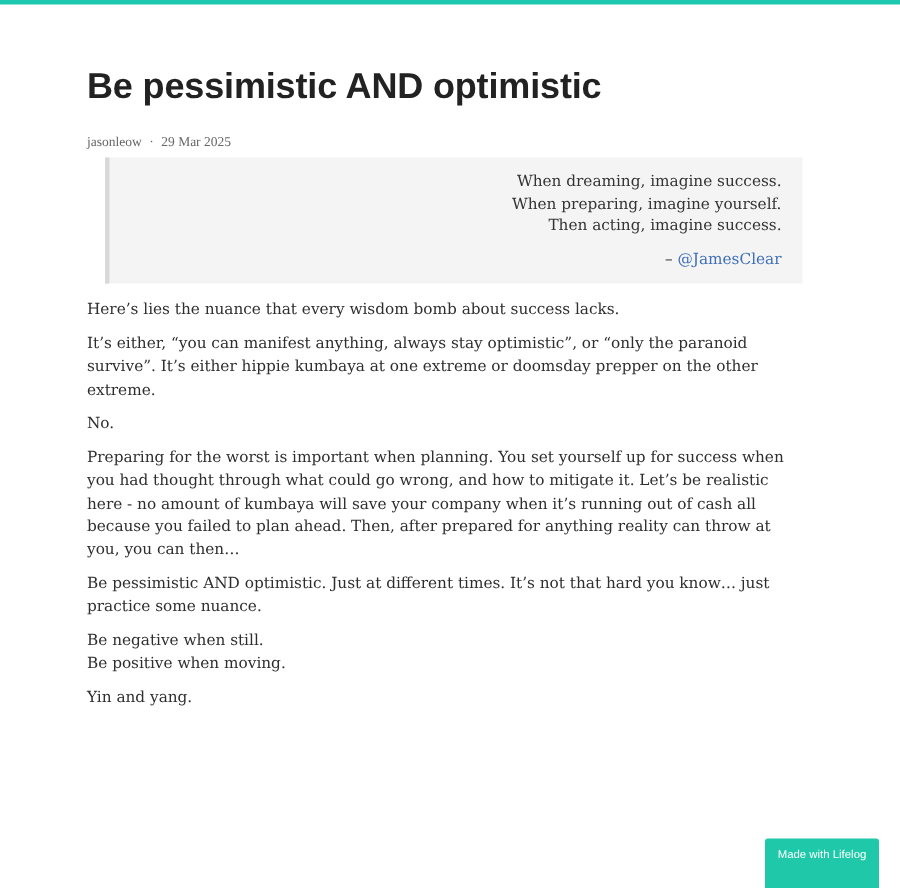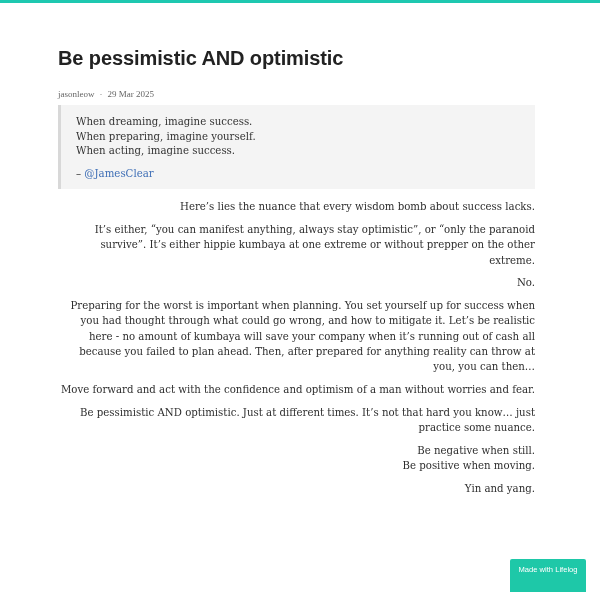--- a/index.html
+++ b/index.html
@@ -6,21 +6,21 @@
     body {
       width: 600px; height: 592px; position: relative; overflow: hidden;
       background: #ffffff;
       font-family: "DejaVu Serif", serif;
       color: #2b2b2b;
     }
     .topbar { position: absolute; top: 0; left: 0; width: 600px; height: 3px; background: #1ec8b0; }
     .article { position: absolute; left: 58px; top: 44px; width: 477px; }
     .title {
       font-family: "Liberation Sans", sans-serif;
-      font-size: 20px; font-weight: bold; color: #222;
+      font-size: 24px; font-weight: bold; color: #222;
       margin: 0; line-height: 28px; letter-spacing: -0.1px;
     }
     .meta {
       margin-top: 16px;
       font-family: Liberation Serif, serif;
       font-size: 9px; color: #666; line-height: 12px;
     }
     .meta .dot { margin: 0 5px; }
     .quote {
       margin-top: 5px;
@@ -28,52 +28,51 @@
       border-left: 3px solid #d8d8d8;
       padding: 10px 14px 8px 15px;
       font-size: 10.2px; line-height: 14.6px; color: #333;
     }
     .quote .attrib { margin-top: 8px; }
     .quote .attrib a { color: #3f6fb6; text-decoration: none; }
     .body p {
       margin: 0; font-size: 10.2px; line-height: 15.2px; color: #2e2e2e;
     }
     .body p + p { margin-top: 7.6px; }
-    .body { margin-top: 10px; text-align: right; }
+    .body { margin-top: 10px; }
     .made-with {
       position: absolute; left: 510px; top: 559px;
       width: 76px; height: 35px;
       background: #1ec8a8; color: #ffffff; border-radius: 2px;
       font-family: "Liberation Sans", sans-serif;
       font-size: 7.6px; line-height: 21px; text-align: center;
     }
   </style>
 </head>
 <body>
 
 <div class="topbar"></div>
 
 <article class="article">
   <h1 class="title">Be pessimistic AND optimistic</h1>
   <div class="meta">
     <span>jasonleow</span><span class="dot">·</span><span>29 Mar 2025</span>
   </div>
 
-  <blockquote class="quote" style="margin-left:0;margin-right:0;margin-bottom:0;">
+  <blockquote class="quote" style="margin-left:12px;margin-right:0;margin-bottom:0;text-align:right;">
     <div>When dreaming, imagine success.</div>
     <div>When preparing, imagine yourself.</div>
-    <div>When acting, imagine success.</div>
+    <div>Then acting, imagine success.</div>
     <div class="attrib"><span>– </span><a>@JamesClear</a></div>
   </blockquote>
 
   <div class="body">
     <p>Here’s lies the nuance that every wisdom bomb about success lacks.</p>
-    <p>It’s either, “you can manifest anything, always stay optimistic”, or “only the paranoid survive”. It’s either hippie kumbaya at one extreme or without prepper on the other extreme.</p>
+    <p>It’s either, “you can manifest anything, always stay optimistic”, or “only the paranoid survive”. It’s either hippie kumbaya at one extreme or doomsday prepper on the other extreme.</p>
     <p>No.</p>
     <p>Preparing for the worst is important when planning. You set yourself up for success when you had thought through what could go wrong, and how to mitigate it. Let’s be realistic here - no amount of kumbaya will save your company when it’s running out of cash all because you failed to plan ahead. Then, after prepared for anything reality can throw at you, you can then…</p>
-    <p>Move forward and act with the confidence and optimism of a man without worries and fear.</p>
     <p>Be pessimistic AND optimistic. Just at different times. It’s not that hard you know… just practice some nuance.</p>
     <p><span>Be negative when still.</span><br><span>Be positive when moving.</span></p>
     <p>Yin and yang.</p>
   </div>
 </article>
 
 <a class="made-with">Made with Lifelog</a>
 
 </body></html>

